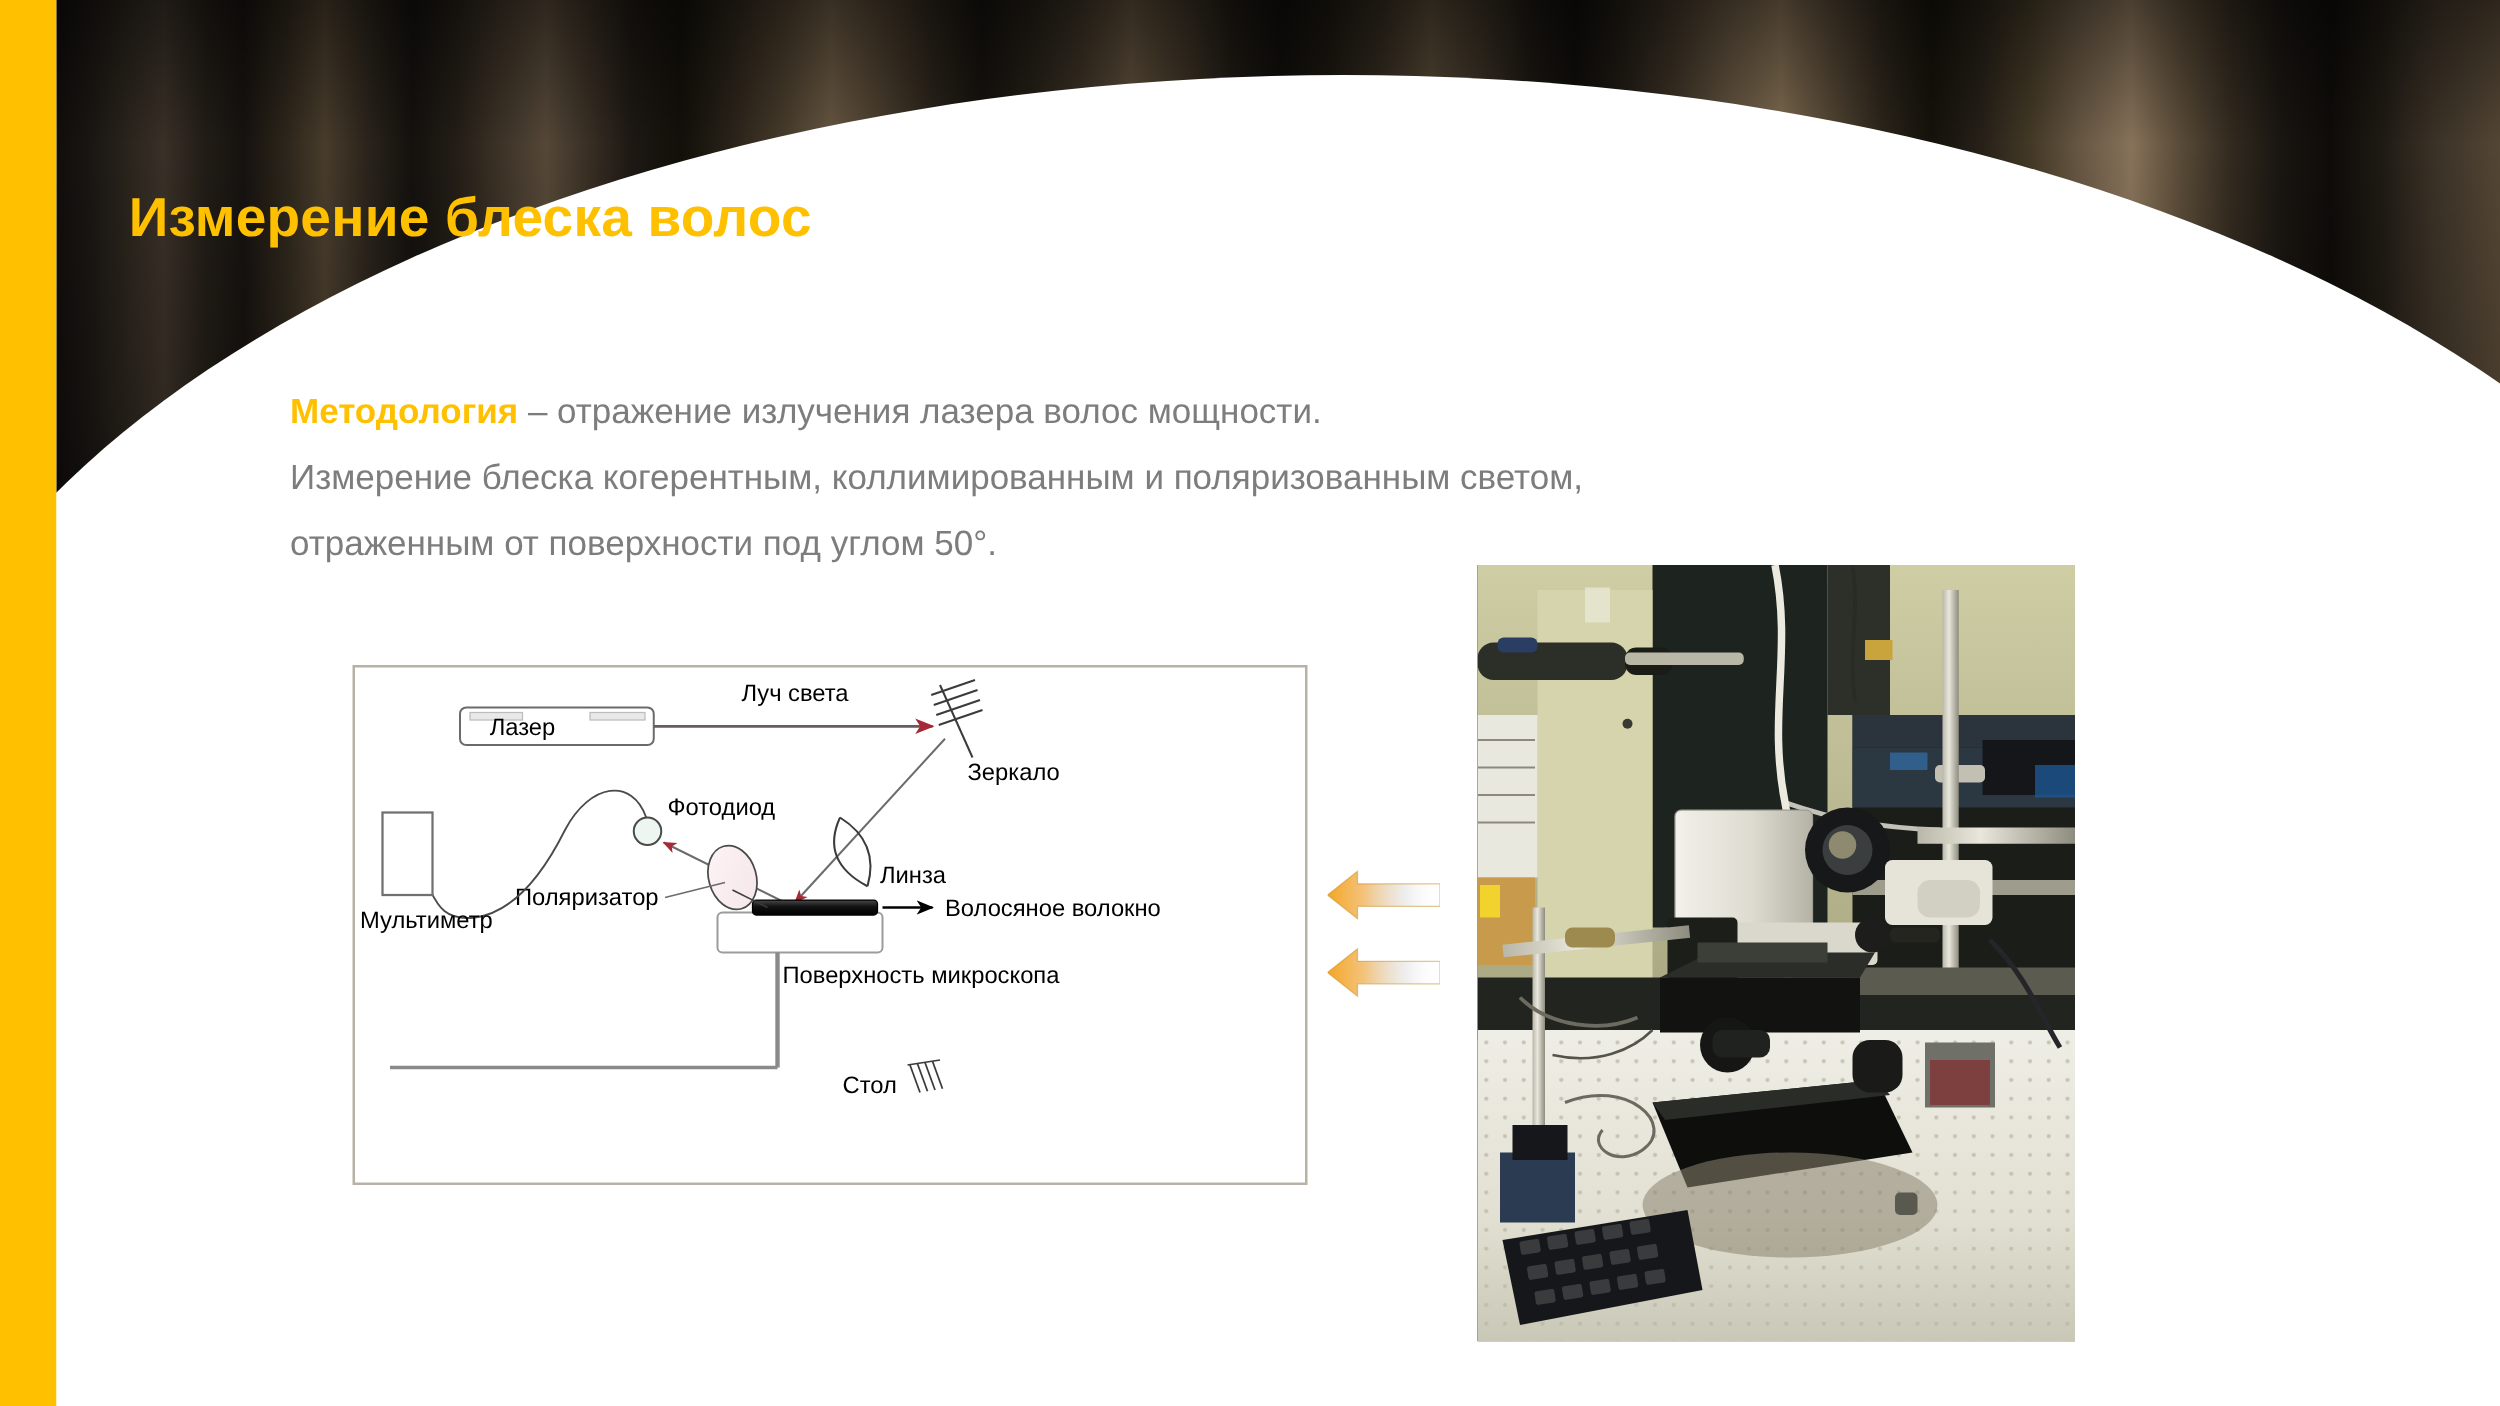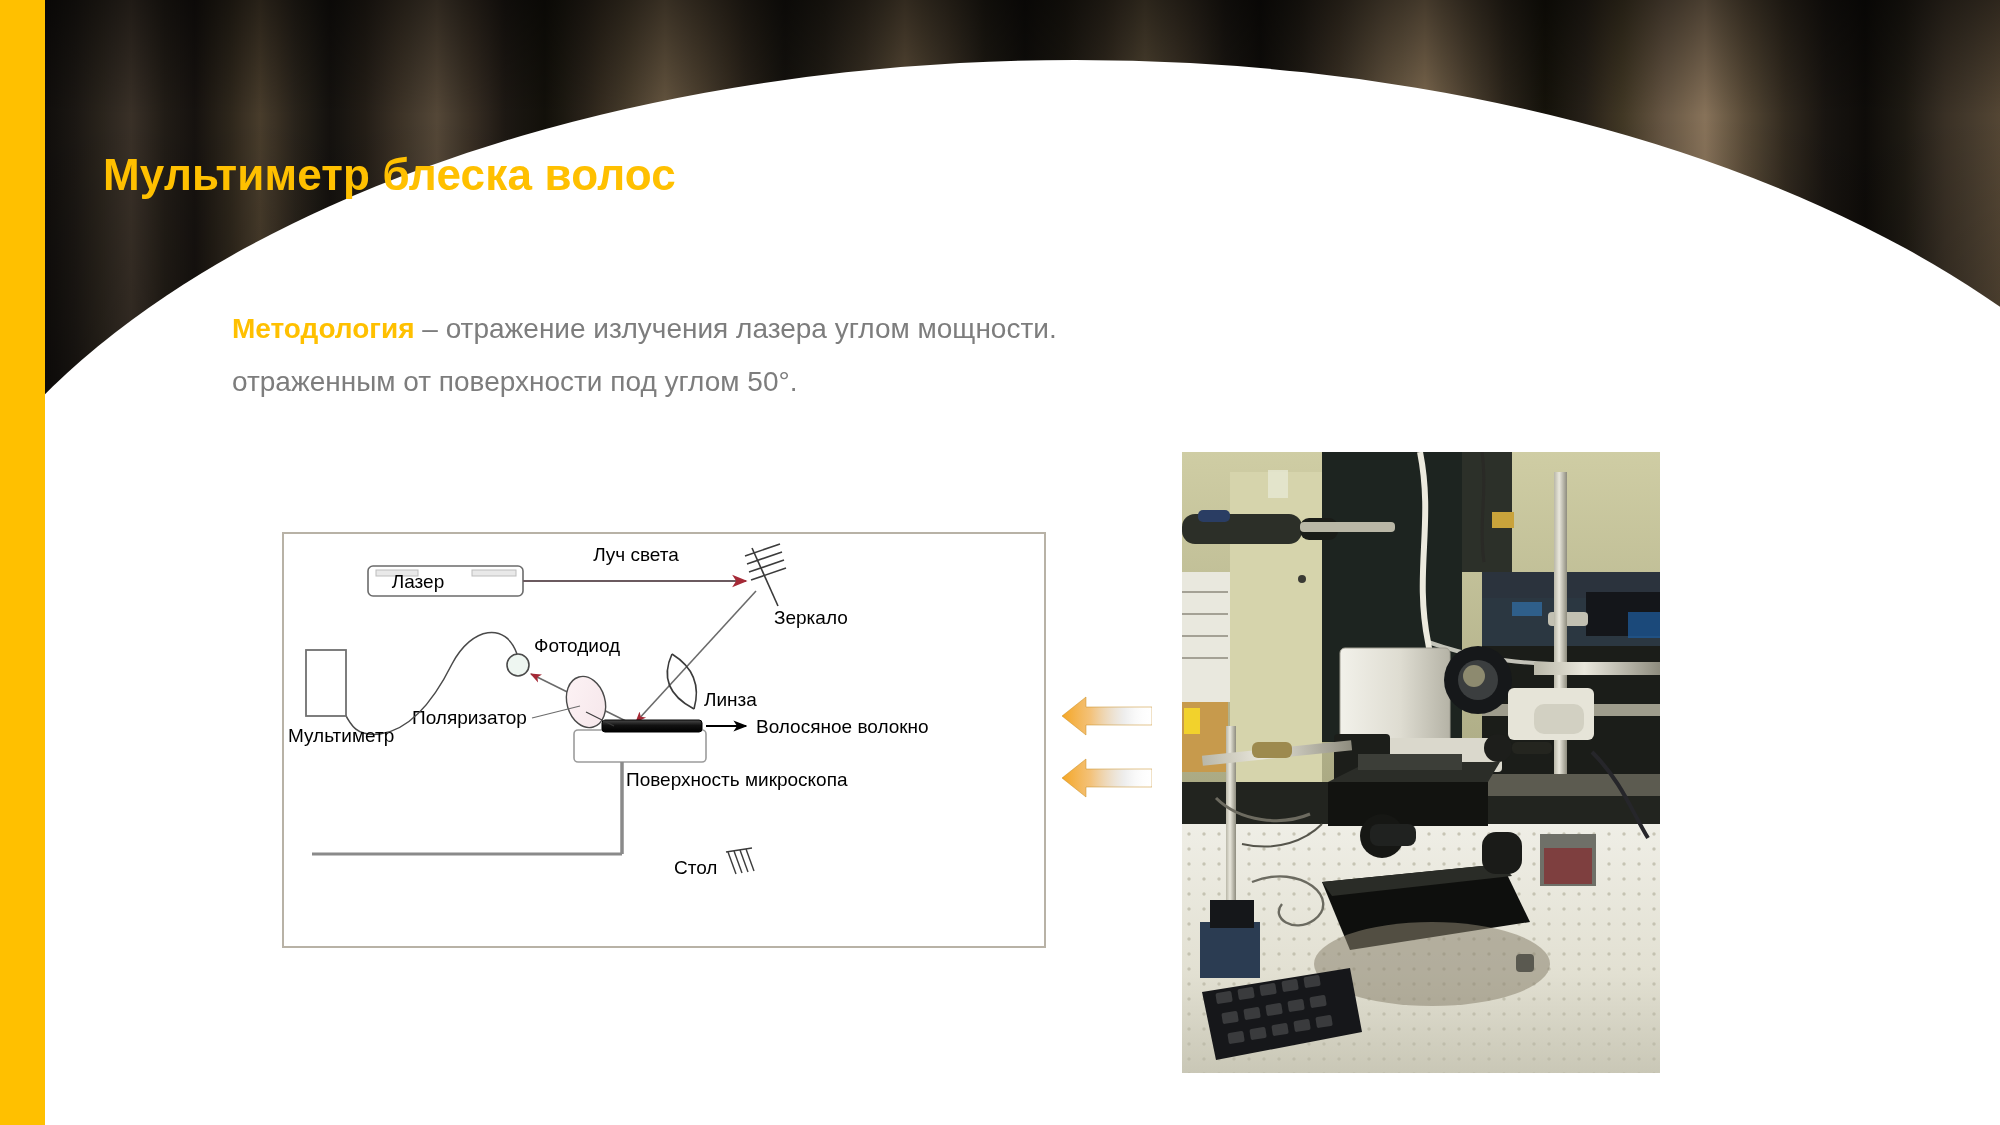--- a/index.html
+++ b/index.html
@@ -58,26 +58,27 @@
 <body>
 
 <div id="accent-bar"></div>
 
 <div id="banner">
   <div id="banner-img"></div>
   <div id="banner-shade"></div>
 </div>
 <div id="banner-curve"></div>
 
-<div id="title">Мультиметр блеска волос</div>
+<div id="title">Измерение блеска волос</div>
 
 <div id="body-text">
   <div>
-    <span class="hl">Методология</span><span> –  отражение излучения лазера углом мощности.</span>
+    <span class="hl">Методология</span><span> –  отражение излучения лазера волос мощности.</span>
   </div>
+  <div>Измерение блеска когерентным, коллимированным и поляризованным светом,</div>
   <div>отраженным от поверхности под углом 50°.</div>
 </div>
 
 <div id="diagram">
 <svg viewBox="0 0 760 412" xmlns="http://www.w3.org/2000/svg">
   <defs>
     <marker id="redarrow" viewBox="0 0 10 10" refX="9" refY="5" markerWidth="7" markerHeight="7" orient="auto">
       <path d="M0,1 L10,5 L0,9 L2.6,5 Z" fill="#a52936"></path>
     </marker>
     <marker id="blkarrow" viewBox="0 0 10 10" refX="9" refY="5" markerWidth="7" markerHeight="7" orient="auto">

